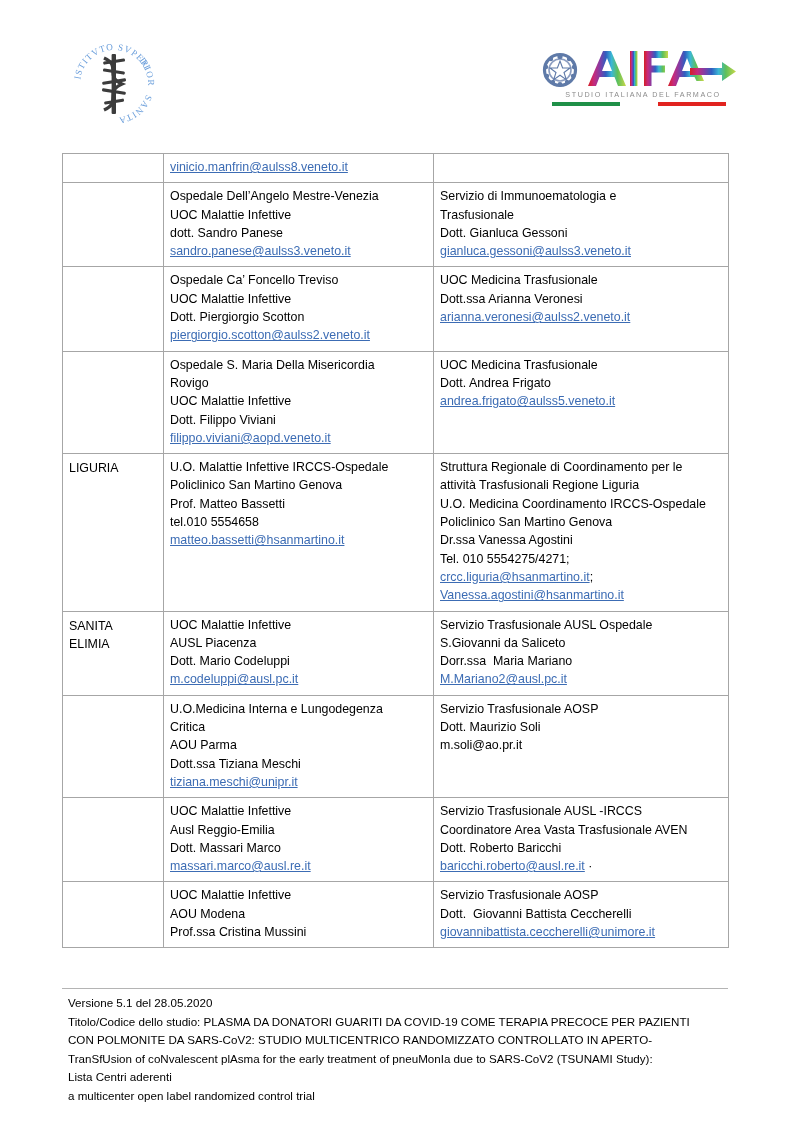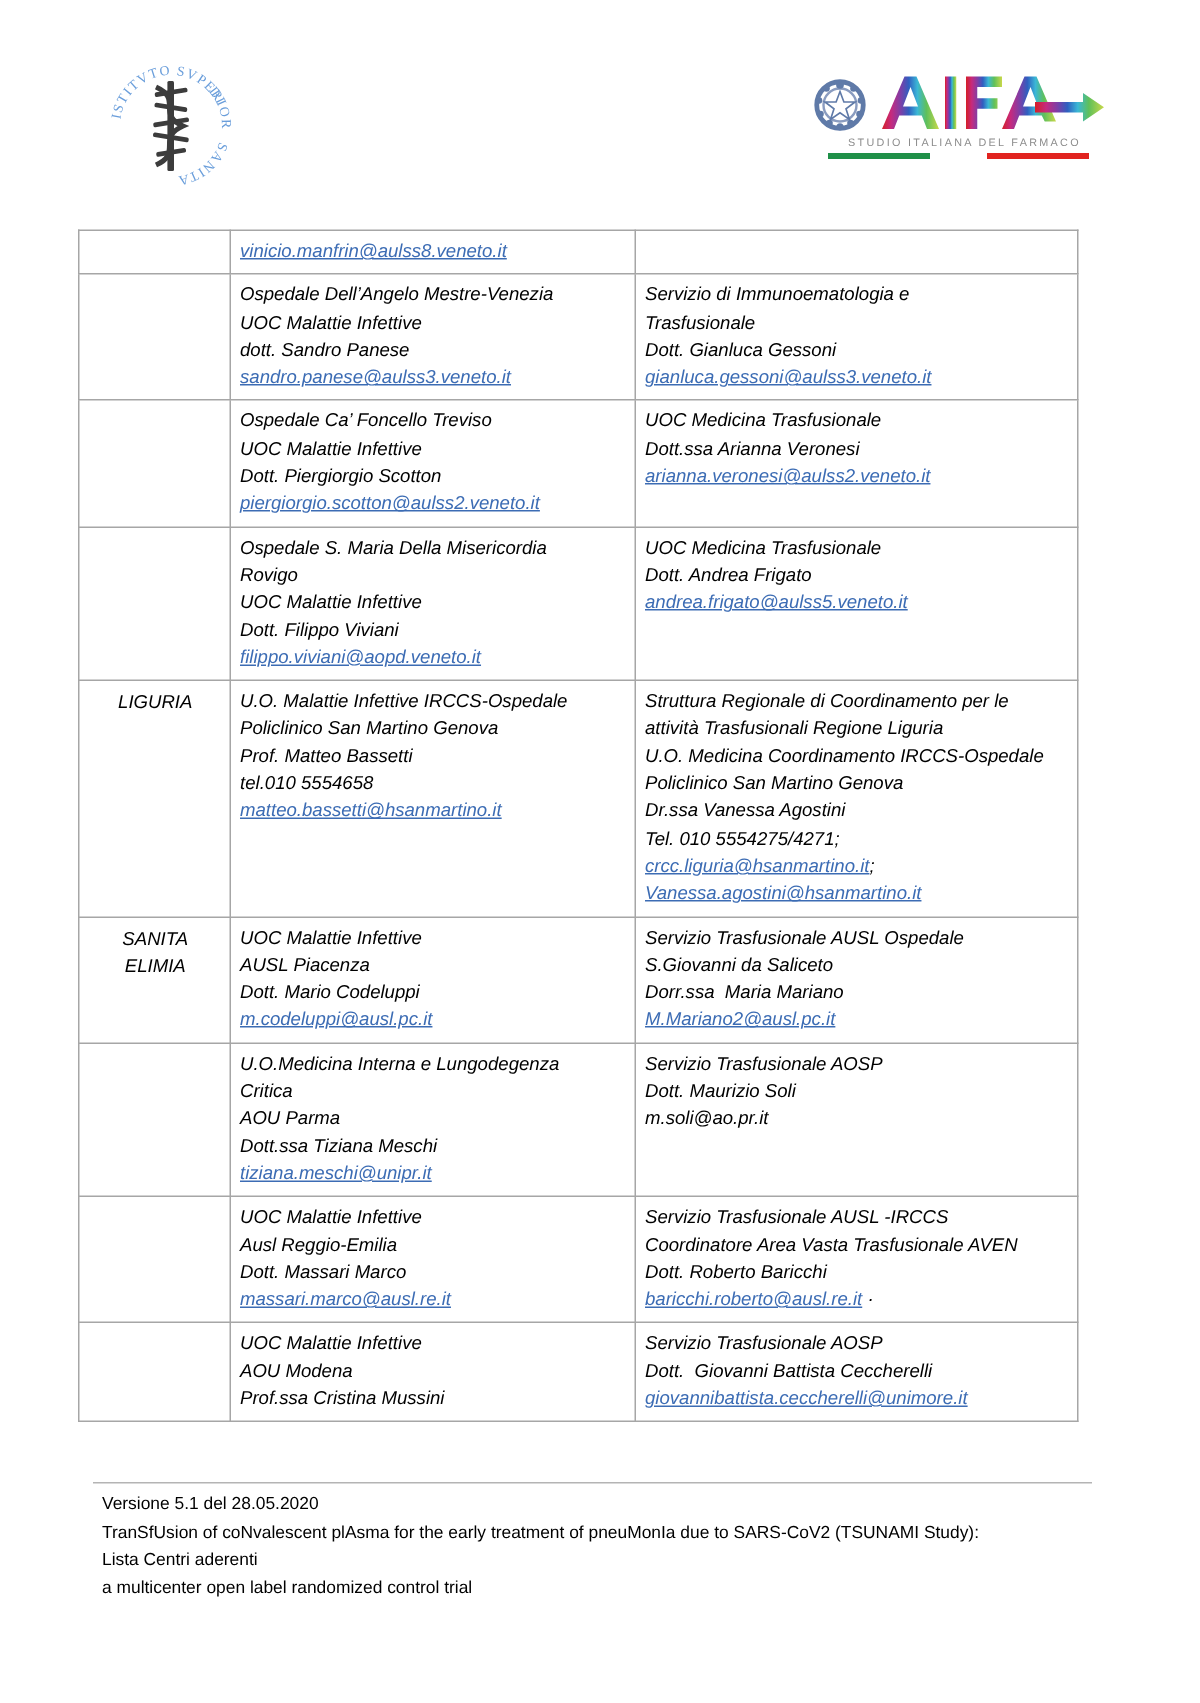--- a/index.html
+++ b/index.html
@@ -63,41 +63,39 @@
     position: absolute;
     top: 54px;
     height: 4px;
   }
   .aifa-bar.green { left: 12px;  width: 68px; background: #1f9048; }
   .aifa-bar.red   { left: 118px; width: 68px; background: #e1231f; }
 
   
   .doc-table {
     position: absolute;
-    left: 52px;
+    left: 62px;
     top: 153px;
     width: 666px;
     border-collapse: collapse;
     table-layout: fixed;
     font-size: 12.4px;
     line-height: 18.3px;
-    font-style: italic;
   }
   .doc-table td {
     border: 1px solid #a6a6a6;
     vertical-align: top;
     padding: 4px 5px 6px 6px;
     word-wrap: break-word;
   }
   .col-region { width: 101px; }
   .col-center { width: 270px; }
   .col-trans  { width: 295px; }
 
   td.region {
-    text-align: center;
     vertical-align: top;
     padding-top: 5px;
     font-size: 12.4px;
   }
   td.region .rline { display: block; }
 
   .ln { display: block; white-space: pre-wrap; }
   .lnk {
     color: #3c6cb4;
     text-decoration: underline;
@@ -346,16 +344,18 @@
           <span class="ln">Dott.  Giovanni Battista Ceccherelli</span>
           <span class="ln"><span class="lnk">giovannibattista.ceccherelli@unimore.it</span></span>
         </td>
       </tr>
     </tbody>
 </table>
 
 <div class="footer-rule"></div>
 <div class="footer" id="footer-block">
     <span class="fl">Versione 5.1 del 28.05.2020</span>
+    <span class="fl">Titolo/Codice dello studio: PLASMA DA DONATORI GUARITI DA COVID-19 COME TERAPIA PRECOCE PER PAZIENTI</span>
+    <span class="fl">CON POLMONITE DA SARS-CoV2: STUDIO MULTICENTRICO RANDOMIZZATO CONTROLLATO IN APERTO-</span>
     <span class="fl">TranSfUsion of coNvalescent plAsma for the early treatment of pneuMonIa due to SARS-CoV2 (TSUNAMI Study):</span>
     <span class="fl">Lista Centri aderenti</span>
     <span class="fl">a multicenter open label randomized control trial</span>
   </div>
 
 </body></html>

